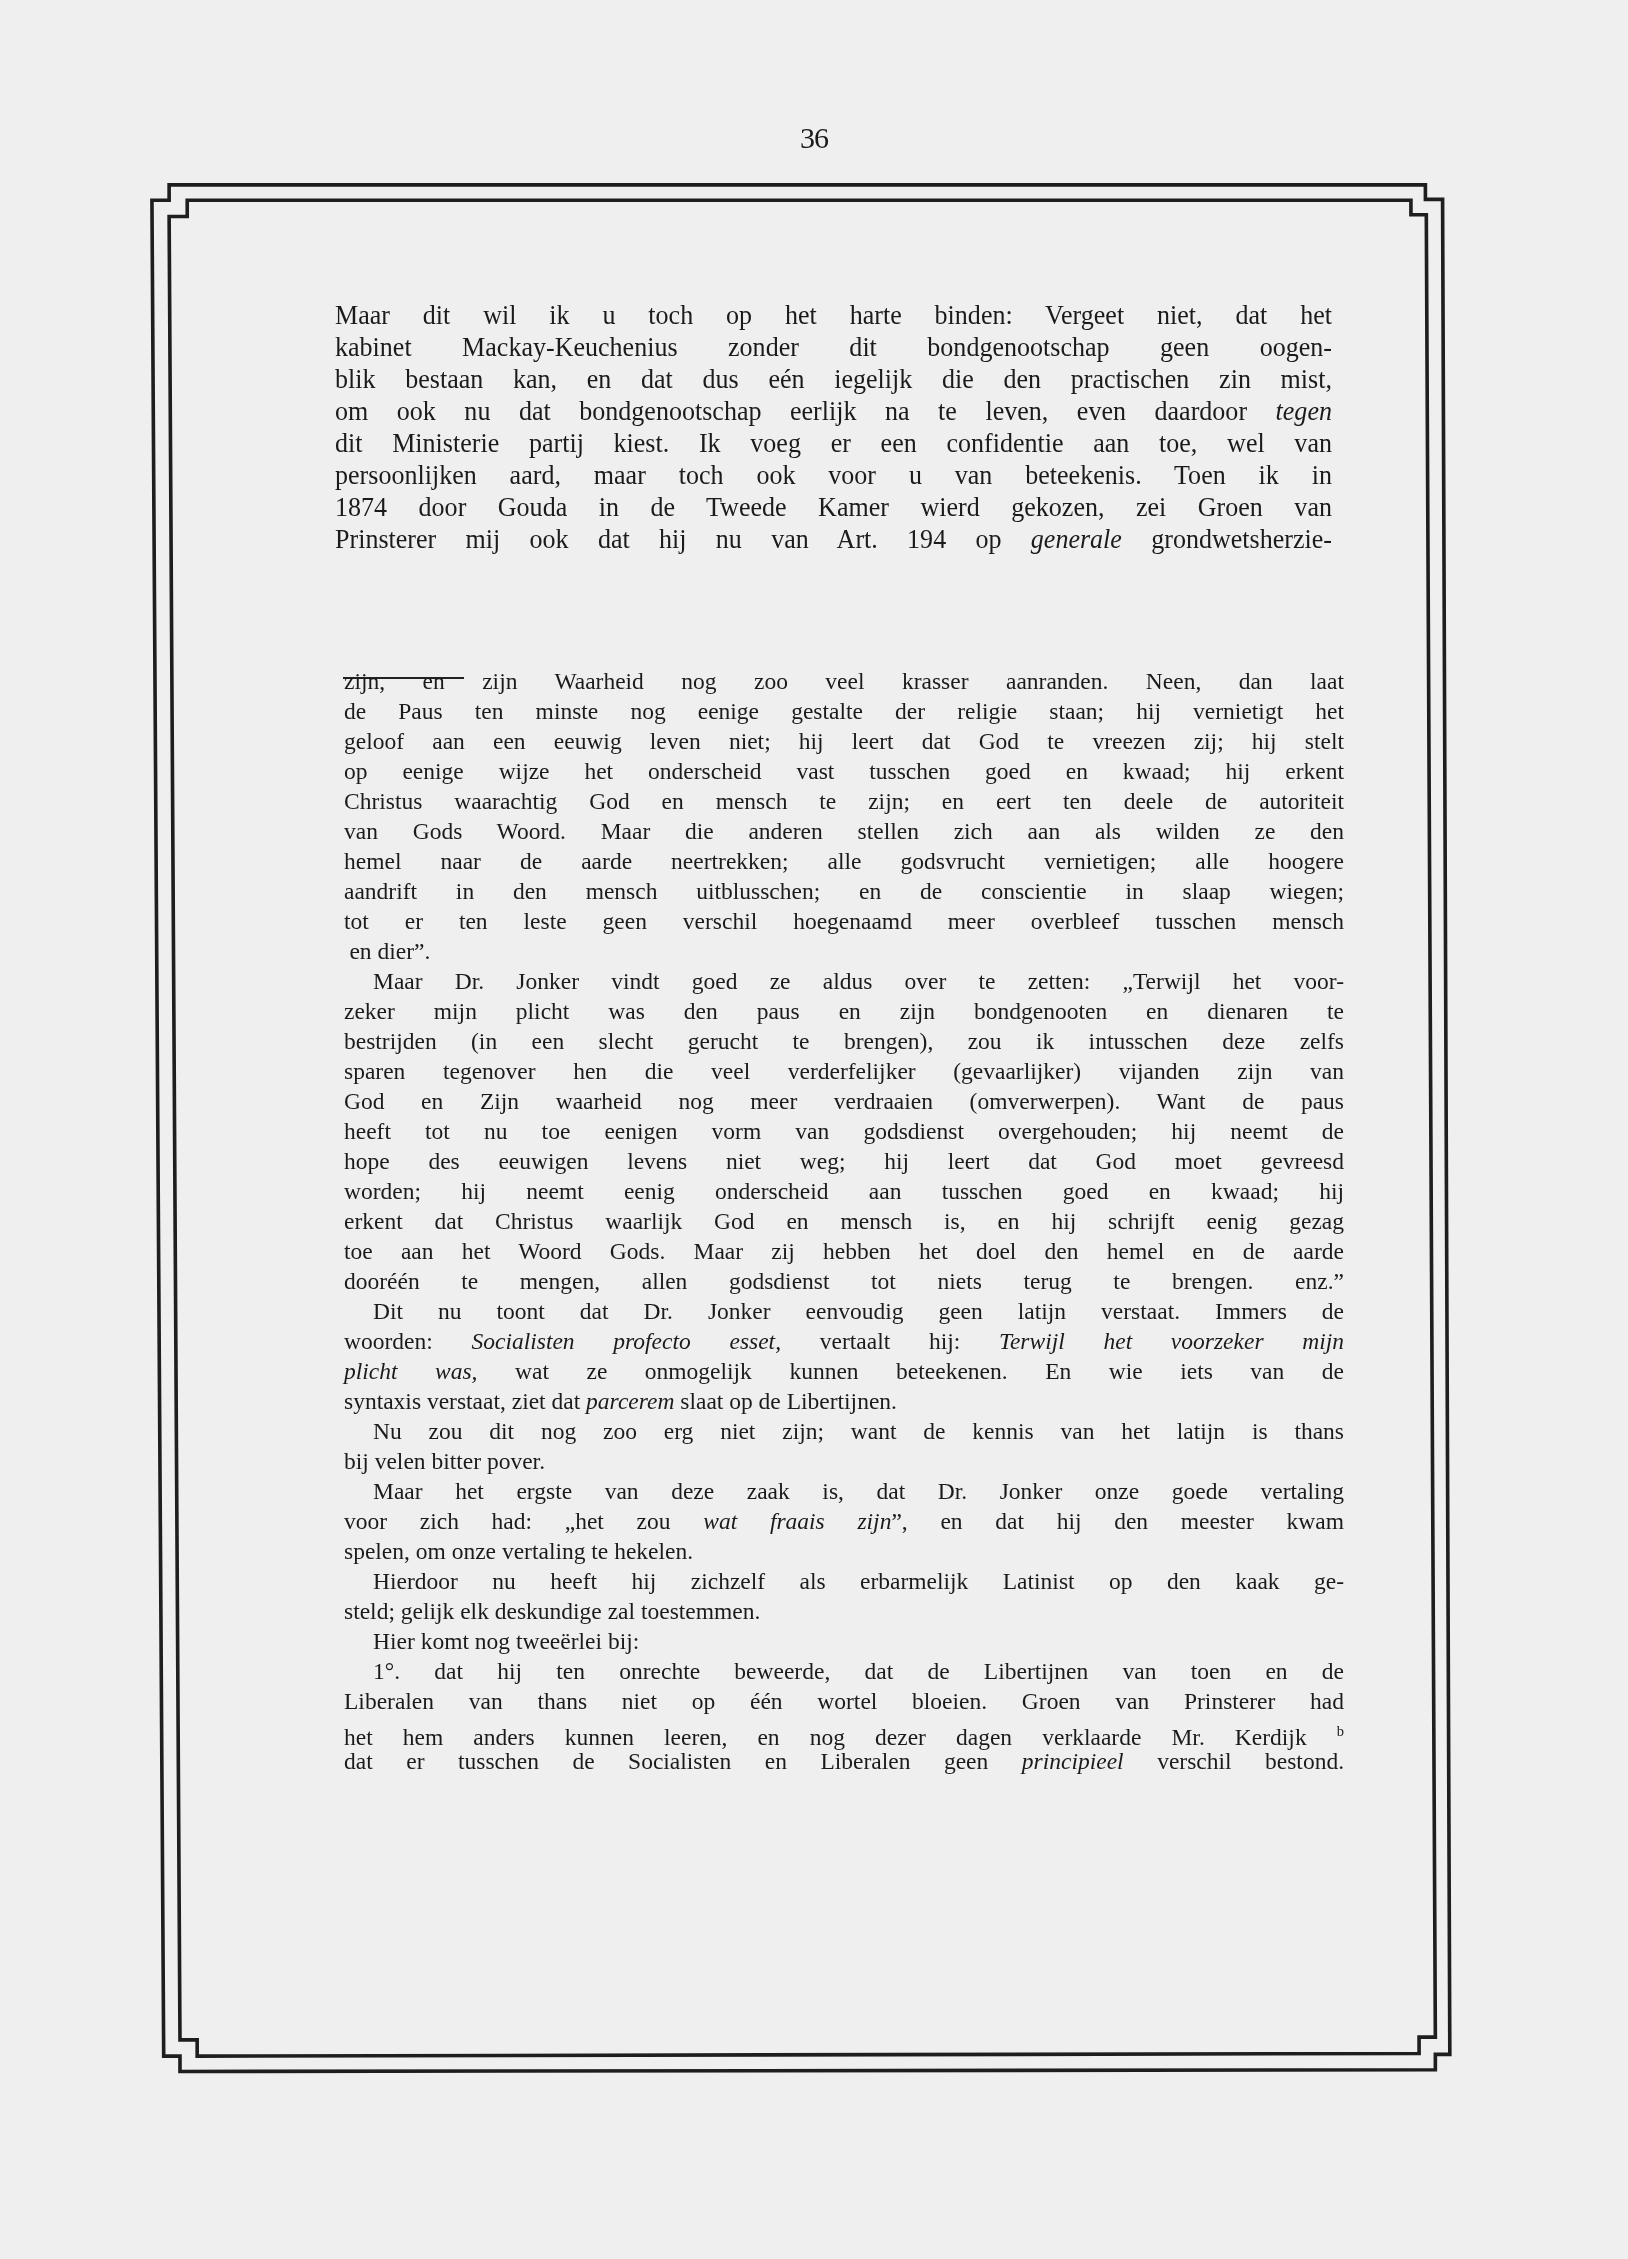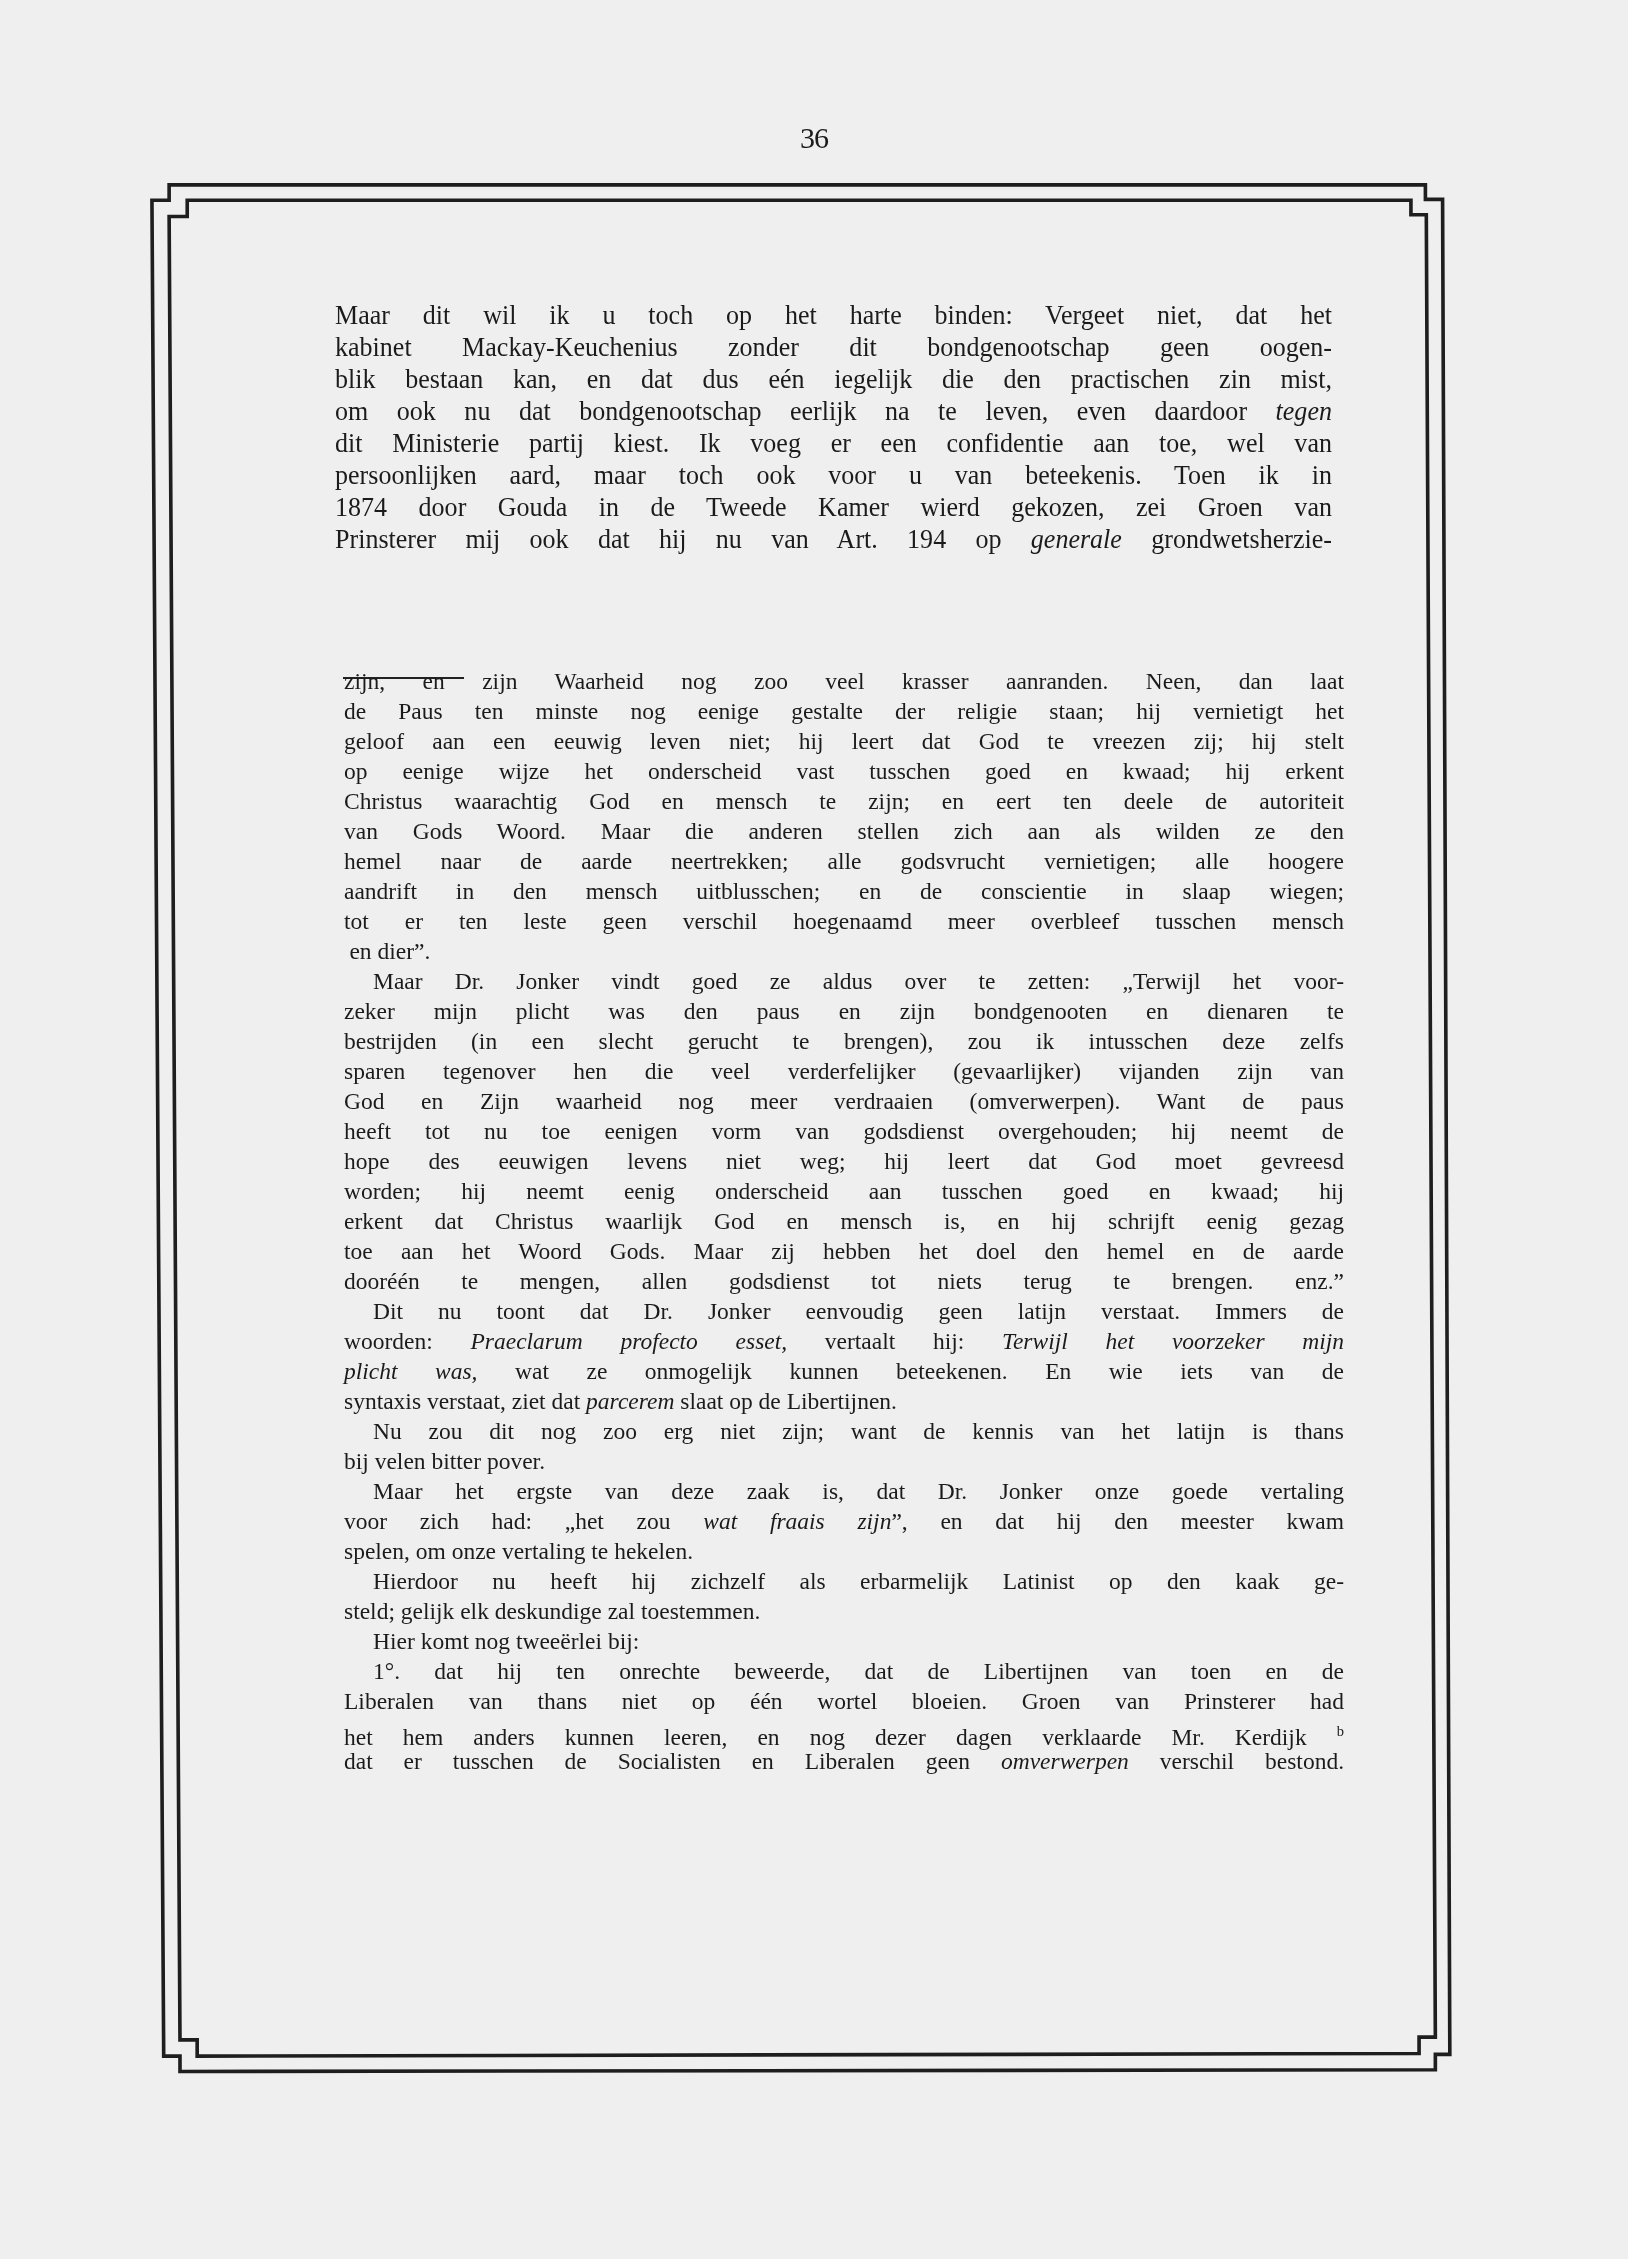--- a/index.html
+++ b/index.html
@@ -84,34 +84,34 @@
   <span class="line">sparen tegenover hen die veel verderfelijker (gevaarlijker) vijanden zijn van</span>
   <span class="line">God en Zijn waarheid nog meer verdraaien (omverwerpen). Want de paus</span>
   <span class="line">heeft tot nu toe eenigen vorm van godsdienst overgehouden; hij neemt de</span>
   <span class="line">hope des eeuwigen levens niet weg; hij leert dat God moet gevreesd</span>
   <span class="line">worden; hij neemt eenig onderscheid aan tusschen goed en kwaad; hij</span>
   <span class="line">erkent dat Christus waarlijk God en mensch is, en hij schrijft eenig gezag</span>
   <span class="line">toe aan het Woord Gods. Maar zij hebben het doel den hemel en de aarde</span>
   <span class="line">dooréén te mengen, allen godsdienst tot niets terug te brengen. enz.”</span>
 
   <span class="line indent">Dit nu toont dat Dr. Jonker eenvoudig geen latijn verstaat. Immers de</span>
-  <span class="line"><span>woorden:</span> <i>Praeclarum profecto esset,</i> <span>vertaalt hij:</span> <i>Terwijl het voorzeker mijn</i></span>
+  <span class="line"><span>woorden:</span> <i>Socialisten profecto esset,</i> <span>vertaalt hij:</span> <i>Terwijl het voorzeker mijn</i></span>
   <span class="line"><i>plicht was,</i> <span>wat ze onmogelijk kunnen beteekenen. En wie iets van de</span></span>
   <span class="line last"><span>syntaxis verstaat, ziet dat</span> <i>parcerem</i> <span>slaat op de Libertijnen.</span></span>
 
   <span class="line indent">Nu zou dit nog zoo erg niet zijn; want de kennis van het latijn is thans</span>
   <span class="line last">bij velen bitter pover.</span>
 
   <span class="line indent">Maar het ergste van deze zaak is, dat Dr. Jonker onze goede vertaling</span>
   <span class="line"><span>voor zich had: „het zou</span> <i>wat fraais zijn</i><span>”, en dat hij den meester kwam</span></span>
   <span class="line last">spelen, om onze vertaling te hekelen.</span>
 
   <span class="line indent">Hierdoor nu heeft hij zichzelf als erbarmelijk Latinist op den kaak ge-</span>
   <span class="line last">steld; gelijk elk deskundige zal toestemmen.</span>
 
   <span class="line indent last">Hier komt nog tweeërlei bij:</span>
 
   <span class="line indent">1°. dat hij ten onrechte beweerde, dat de Libertijnen van toen en de</span>
   <span class="line">Liberalen van thans niet op één wortel bloeien. Groen van Prinsterer had</span>
   <span class="line"><span>het hem anders kunnen leeren, en nog dezer dagen verklaarde Mr. Kerdijk</span> <sup>b</sup></span>
-  <span class="line"><span>dat er tusschen de Socialisten en Liberalen geen</span> <i>omverwerpen</i> <span>verschil bestond.</span></span>
+  <span class="line"><span>dat er tusschen de Socialisten en Liberalen geen</span> <i>principieel</i> <span>verschil bestond.</span></span>
 </div>
 
 
 </body></html>

